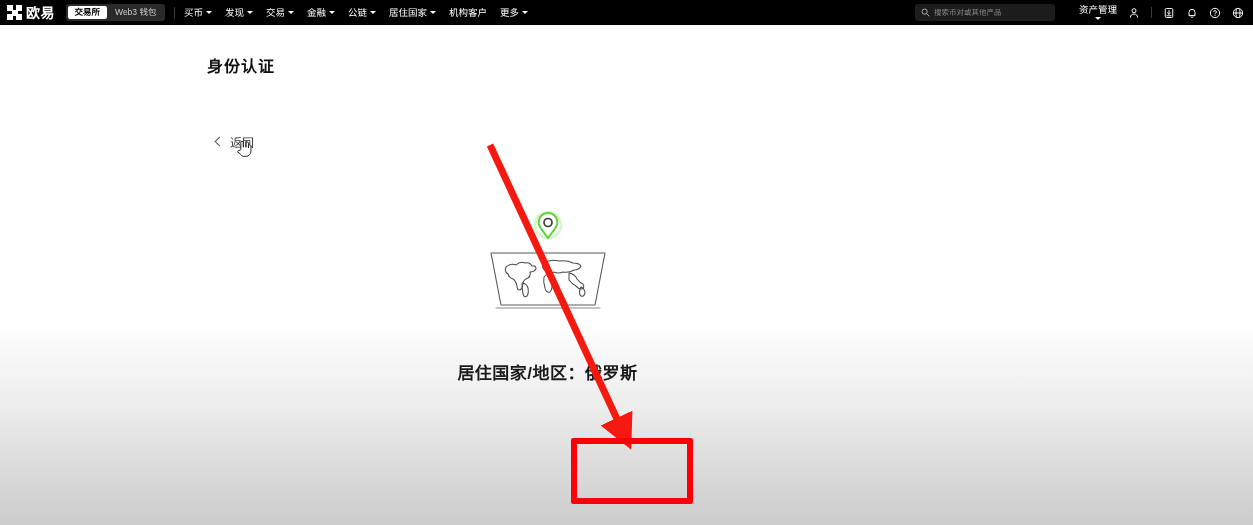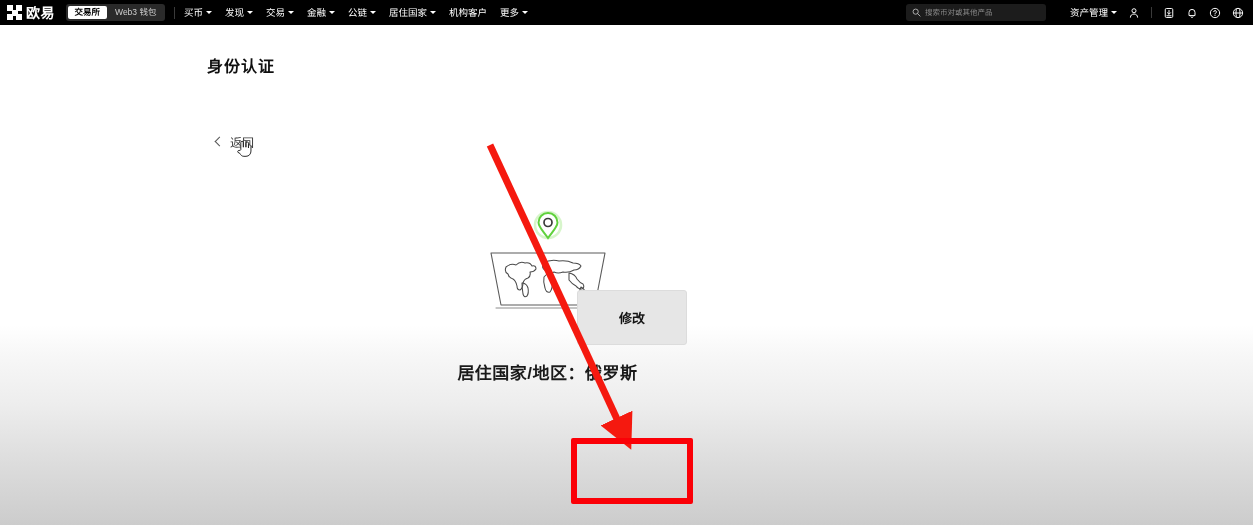--- a/index.html
+++ b/index.html
@@ -144,20 +144,21 @@
     gap: 11px;
     padding-right: 9px;
   }
   .nav-right-item {
     display: flex;
     align-items: center;
     gap: 3px;
     font-size: 9.5px;
     cursor: pointer;
     line-height: 1;
+    flex-direction: column;
   }
   .icon-btn {
     display: flex;
     align-items: center;
     justify-content: center;
     cursor: pointer;
   }
   .small-divider {
     width: 1px; height: 11px;
     background: #3a3a3a;
@@ -405,21 +406,20 @@
 
       <circle cx="75" cy="20" r="13" fill="none" stroke="#8ce36a" stroke-width="2.6" opacity="0.35"></circle>
 
       <path d="M75 33 C69 25 65.5 21.5 65.5 17.5 a9.5 9.5 0 1 1 19 0 C84.5 21.5 81 25 75 33z" fill="#ffffff" stroke="#5fd13c" stroke-width="2"></path>
       <circle cx="75" cy="17.5" r="4" fill="#ffffff" stroke="#3b3b3b" stroke-width="1.7"></circle>
     </svg>
 
     <div class="residence-line">居住国家/地区：俄罗斯</div>
   </div>
 
-  <button class="modify-btn">修改</button>
 </div>
 
 <div class="annotation-layer">
   <svg width="1253" height="525" viewBox="0 0 1253 525">
     <defs>
       <marker id="arrowhead" markerWidth="5" markerHeight="5" refX="2.2" refY="2.5" orient="auto">
         <path d="M0,0 L5,2.5 L0,5 z" fill="#f5190f"></path>
       </marker>
     </defs>
     <line x1="490" y1="145" x2="623" y2="432" stroke="#f5190f" stroke-width="7" marker-end="url(#arrowhead)"></line>

